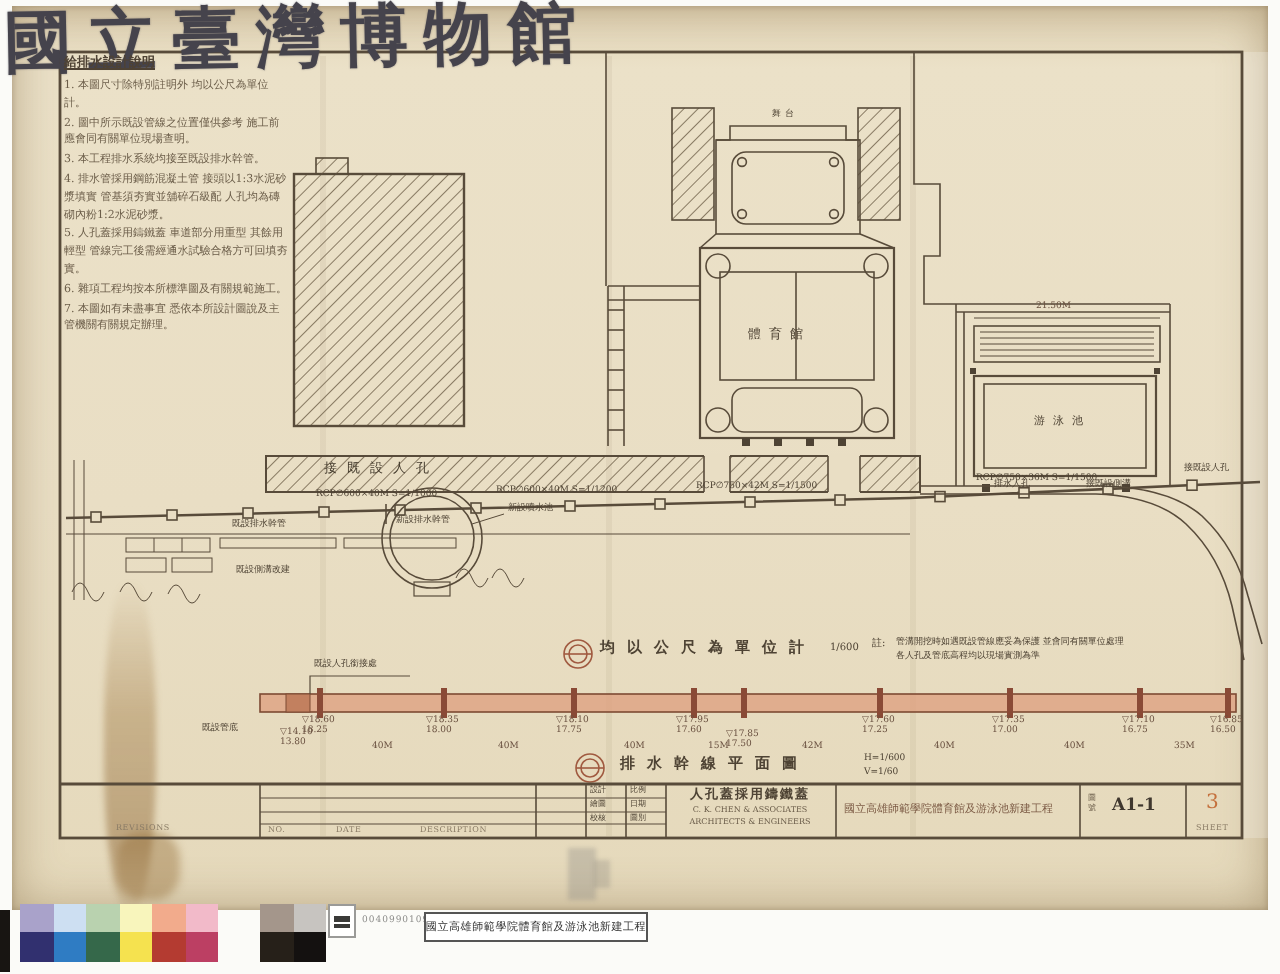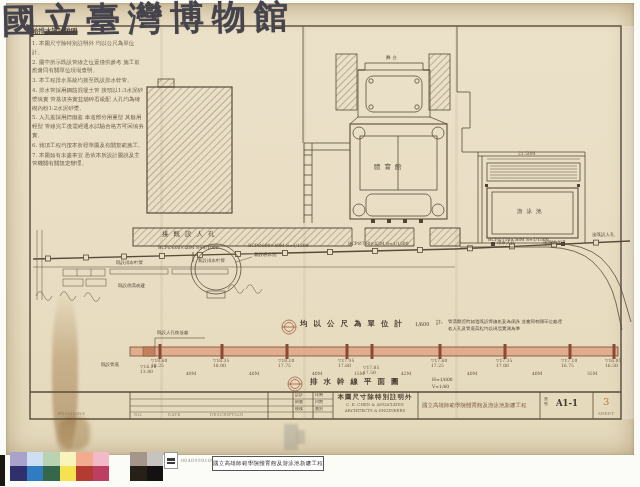--- a/index.html
+++ b/index.html
@@ -325,21 +325,21 @@
   <div class="txt cap" style="left:58px;top:412px">REVISIONS</div>
   <div class="txt cap" style="left:134px;top:413px">NO.</div>
   <div class="txt cap" style="left:168px;top:413px">DATE</div>
   <div class="txt cap" style="left:210px;top:413px">DESCRIPTION</div>
   <div class="txt" style="left:295px;top:393px;font-size:4px">設計</div>
   <div class="txt" style="left:295px;top:400px;font-size:4px">繪圖</div>
   <div class="txt" style="left:295px;top:406.5px;font-size:4px">校核</div>
   <div class="txt" style="left:315px;top:393px;font-size:4px">比例</div>
   <div class="txt" style="left:315px;top:400px;font-size:4px">日期</div>
   <div class="txt" style="left:315px;top:406.5px;font-size:4px">圖別</div>
-  <div class="txt" style="left:375px;top:394px;width:84px;margin-left:-42px;text-align:center;font-size:6.5px;font-weight:700;letter-spacing:1px">本圖尺寸除特別註明外</div>
+  <div class="txt" style="left:375px;top:394px;width:84px;margin-left:-42px;text-align:center;font-size:6.5px;font-weight:700;letter-spacing:1px">人孔蓋採用鑄鐵蓋</div>
   <div class="txt" style="left:375px;top:403px;width:84px;margin-left:-42px;text-align:center;font-size:4px;color:#6a5c49">C. K. CHEN &amp; ASSOCIATES</div>
   <div class="txt" style="left:375px;top:408.5px;width:84px;margin-left:-42px;text-align:center;font-size:4px;color:#6a5c49">ARCHITECTS &amp; ENGINEERS</div>
   <div class="txt" style="left:422px;top:402px;font-size:5.5px;color:#7d5c46">國立高雄師範學院體育館及游泳池新建工程</div>
   <div class="txt" style="left:544px;top:396px;font-size:4px;width:6px;white-space:normal;line-height:1.3;color:#6a5c49">圖號</div>
   <div class="txt" style="left:556px;top:399px;font-size:8.5px;font-weight:700;color:#3f372e">A1-1</div>
   <div class="txt" style="left:603px;top:396px;font-size:10px;color:#c4703c">3</div>
   <div class="txt cap" style="left:598px;top:412px">SHEET</div>
 
   <div class="abs graymark1"></div>
   <div class="abs graymark2"></div>

